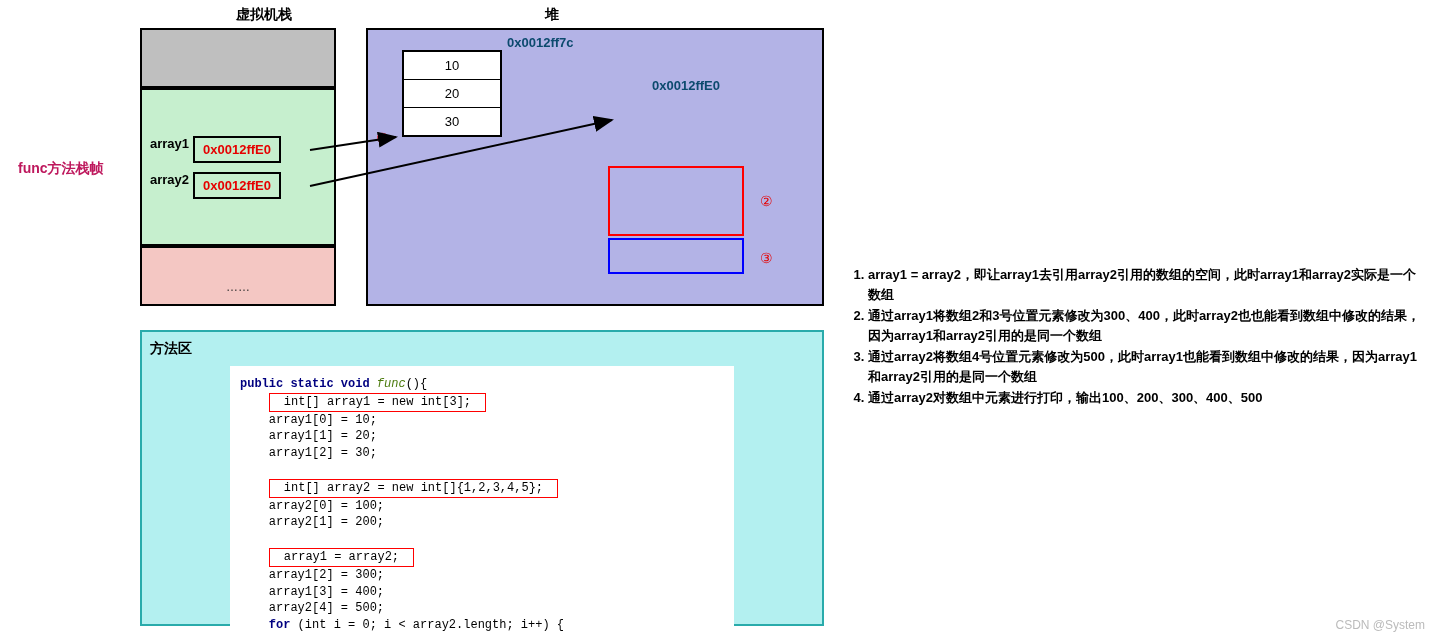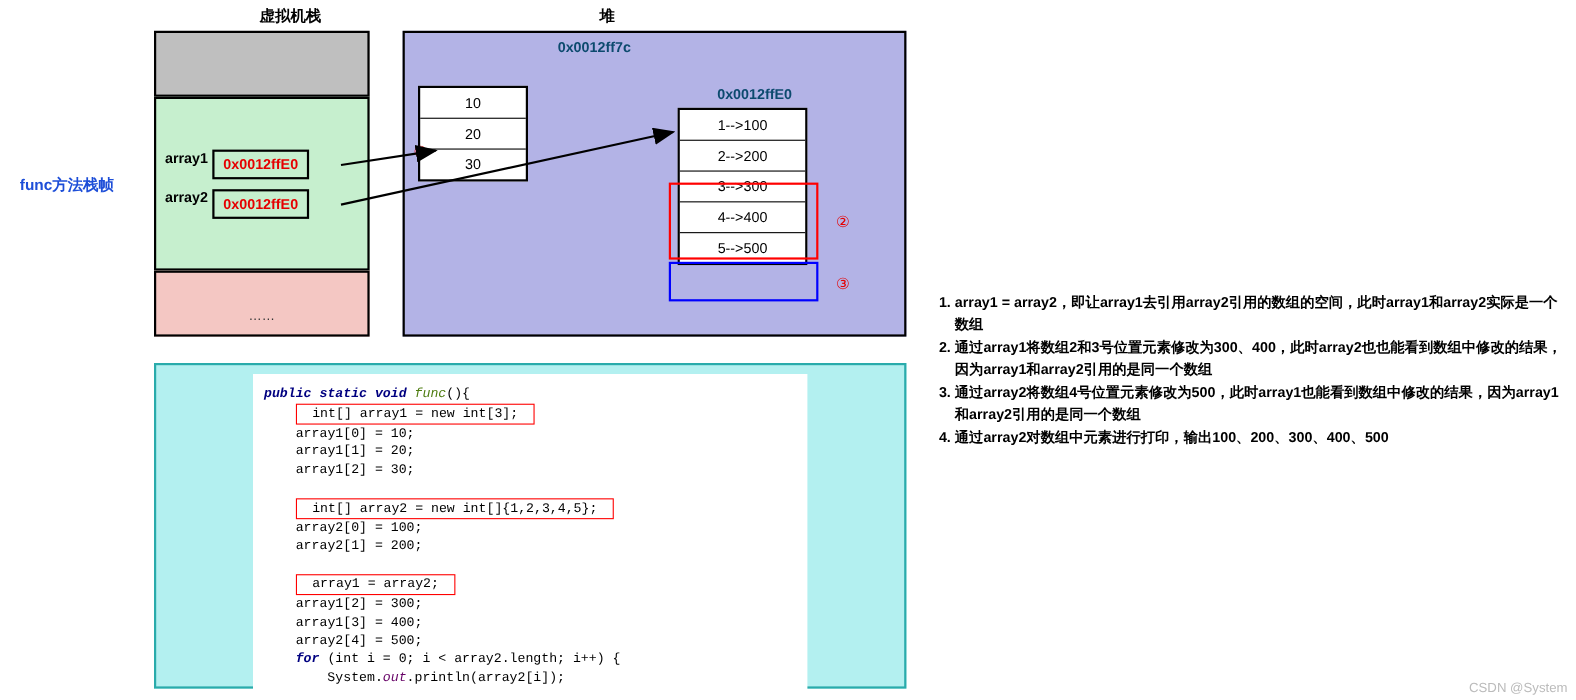--- a/index.html
+++ b/index.html
@@ -9,41 +9,41 @@
 
 .hdr { position: absolute; font-weight: bold; font-size: 14px; color: #000; }
 .gray-block { position: absolute; background: #bfbfbf; border: 2px solid #000; }
 .green-block { position: absolute; background: #c6efce; border: 2px solid #000; }
 .red-block { position: absolute; background: #f4c7c3; border: 2px solid #000; }
 
 .ptr-row { position: absolute; display: flex; }
 .ptr-label { font-weight: bold; font-size: 13px; margin-right: 4px; }
 .ptr-box { border: 2px solid #000; padding: 4px 8px; color: #e60000; font-weight: bold; font-size: 13px; background: #fff0; }
 
-.frame-label { position: absolute; font-weight: bold; font-size: 14px; color: #1d4ed8; }
+.frame-label { position: absolute; font-weight: bold; font-size: 14px; color: #be185d; }
 
 
 .heap-box { position: absolute; background: #b3b3e6; border: 2px solid #000; }
 .addr-label { position: absolute; color: #0c4a6e; font-weight: bold; font-size: 13px; }
 
 .tbl { position: absolute; border: 2px solid #000; background: #fff; }
 .cell { border-bottom: 1px solid #000; text-align: center; padding: 6px 0; font-size: 13px; font-weight: normal; }
 .cell:last-child { border-bottom: none; }
 
 .annot { position: absolute; color: #e60000; font-size: 14px; }
 .circle { display: inline-block; }
 
 .redbox { position: absolute; border: 2px solid #ff0000; }
 .bluebox { position: absolute; border: 2px solid #0000ff; }
 
 
 .method-box { position: absolute; background: #b3f0f0; border: 2px solid #29abab; padding: 8px; }
 .method-title { font-weight: bold; font-size: 14px; margin-bottom: 8px; }
 .code-box { background: #fff; padding: 10px; font-family: "Courier New", monospace; font-size: 12px; line-height: 1.4; white-space: pre; margin-left: 80px; margin-right: 80px; position: relative; }
-.kw { color: #000080; font-weight: bold; font-style: italic; }
+.kw { color: #000080; font-weight: bold; }
 .fn { color: #4d7c0f; font-style: italic; }
 .out { color: #660066; font-style: italic; }
 .code-redbox { border: 1px solid #ff0000; padding: 0 14px; display: inline-block; }
 
 
 .notes { position: absolute; font-size: 13px; font-weight: bold; line-height: 1.5; }
 .notes ol { padding-left: 18px; }
 .notes li { margin-bottom: 2px; }
 
 .watermark { position: absolute; right: 8px; bottom: 4px; color: #bbb; font-size: 12px; }
@@ -73,53 +73,47 @@
     <span class="ptr-box">0x0012ffE0</span>
   </div>
   <div class="ptr-row" style="left:150px; top:172px;">
     <span class="ptr-label">array2</span>
     <span class="ptr-box">0x0012ffE0</span>
   </div>
 
   <div class="heap-box" style="left:366px; top:28px; width:458px; height:278px;"></div>
 
   <div class="addr-label" style="left:507px; top:35px;">0x0012ff7c</div>
-  <div class="tbl" style="left:380px; top:50px; width:100px;margin-top:28px;">
+  <div class="tbl" style="left:402px; top:50px; width:100px;">
     <div class="cell">10</div>
     <div class="cell">20</div>
     <div class="cell">30</div>
   </div>
 
   <div class="addr-label" style="left:652px; top:78px;">0x0012ffE0</div>
-  <div class="tbl" style="left:616px; top:98px; width:118px;">
-    <div class="cell">1--&gt;100</div>
-    <div class="cell">2--&gt;200</div>
-    <div class="cell">3--&gt;300</div>
-    <div class="cell">4--&gt;400</div>
-    <div class="cell">5--&gt;500</div>
-  </div>
 
   <div class="redbox" style="left:608px; top:166px; width:136px; height:70px;"></div>
   <div class="bluebox" style="left:608px; top:238px; width:136px; height:36px;"></div>
 
   <div class="annot" style="left:376px; top:130px;"><span class="circle">①</span></div>
   <div class="annot" style="left:760px; top:193px;"><span class="circle">②</span></div>
   <div class="annot" style="left:760px; top:250px;"><span class="circle">③</span></div>
 
   <svg class="svg-layer" width="1433" height="636">
     <defs>
       <marker id="arr" markerWidth="10" markerHeight="8" refX="9" refY="4" orient="auto">
         <polygon points="0 0, 10 4, 0 8" fill="#000"></polygon>
       </marker>
     </defs>
     <line x1="310" y1="150" x2="396" y2="137" stroke="#000" stroke-width="2" marker-end="url(#arr)"></line>
     <line x1="310" y1="186" x2="612" y2="120" stroke="#000" stroke-width="2" marker-end="url(#arr)"></line>
   </svg>
 
   <div class="method-box" style="left:140px; top:330px; width:684px; height:296px;">
+    <div class="method-title">方法区</div>
     <div class="code-box"><span class="kw">public</span> <span class="kw">static</span> <span class="kw">void</span> <span class="fn">func</span>(){
     <span class="code-redbox">int[] array1 = new int[3];</span>
     <span>array1[0] = 10;</span>
     <span>array1[1] = 20;</span>
     <span>array1[2] = 30;</span>
 
     <span class="code-redbox">int[] array2 = new int[]{1,2,3,4,5};</span>
     <span>array2[0] = 100;</span>
     <span>array2[1] = 200;</span>
 

